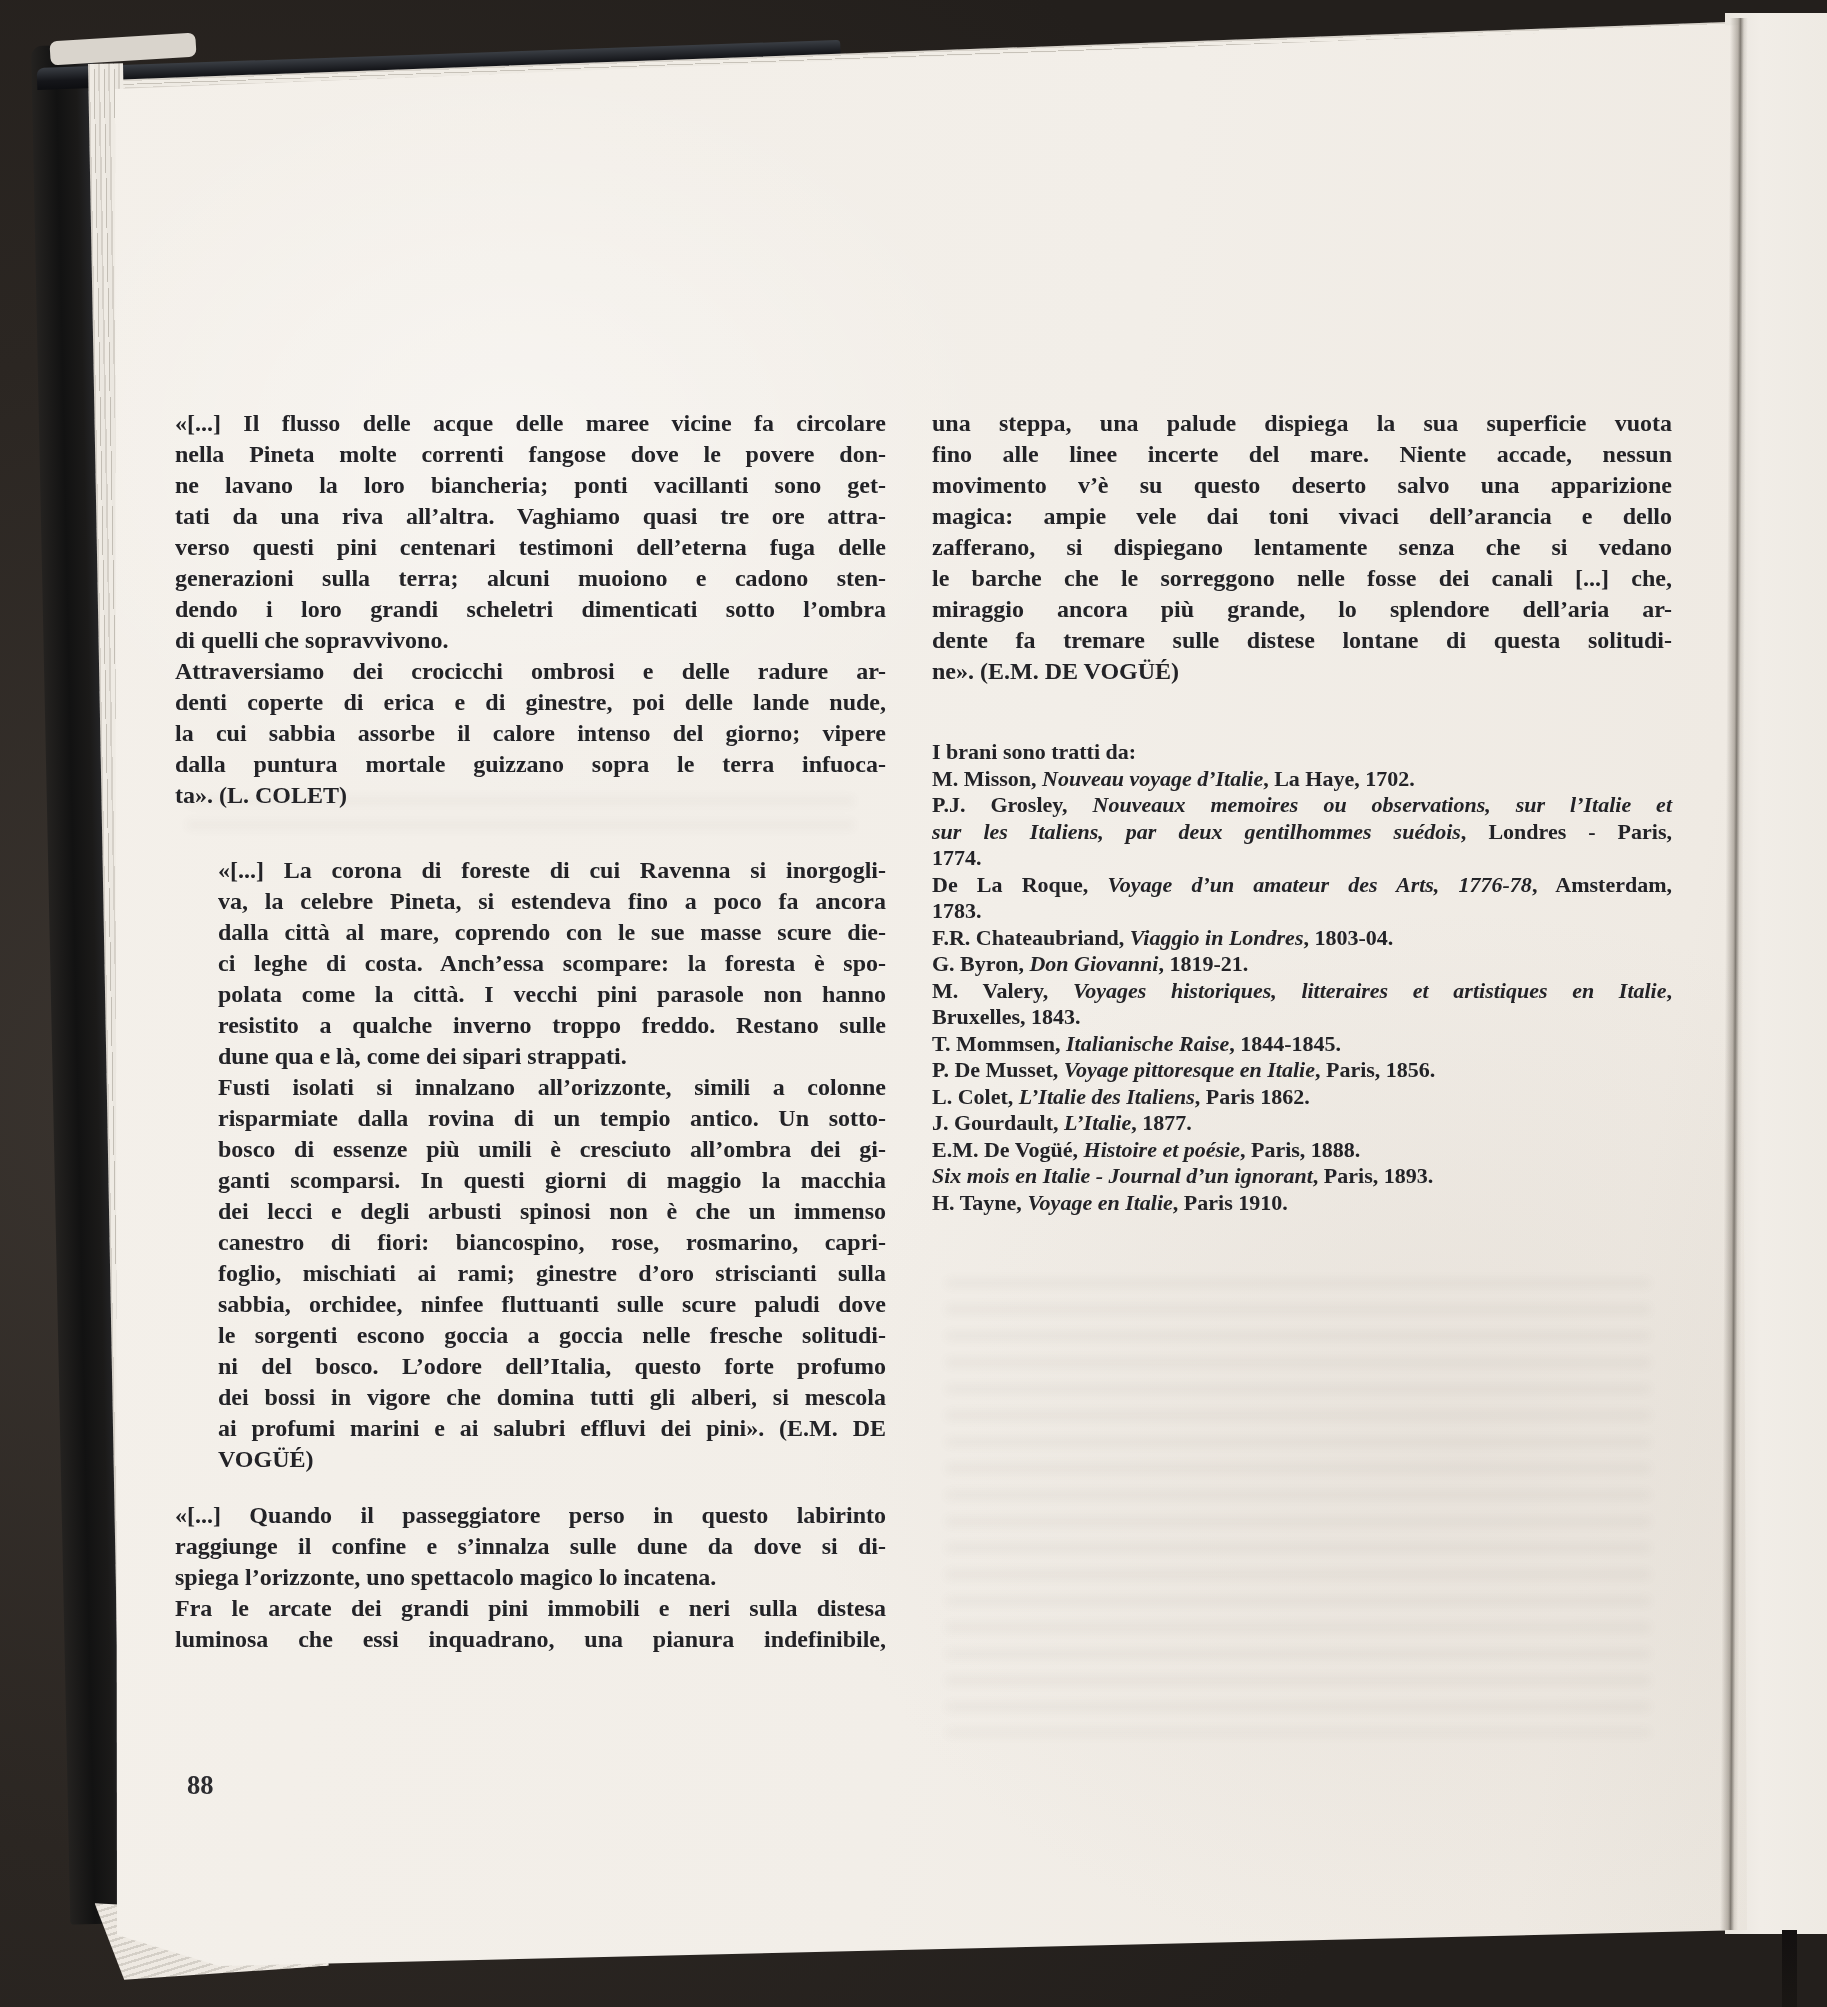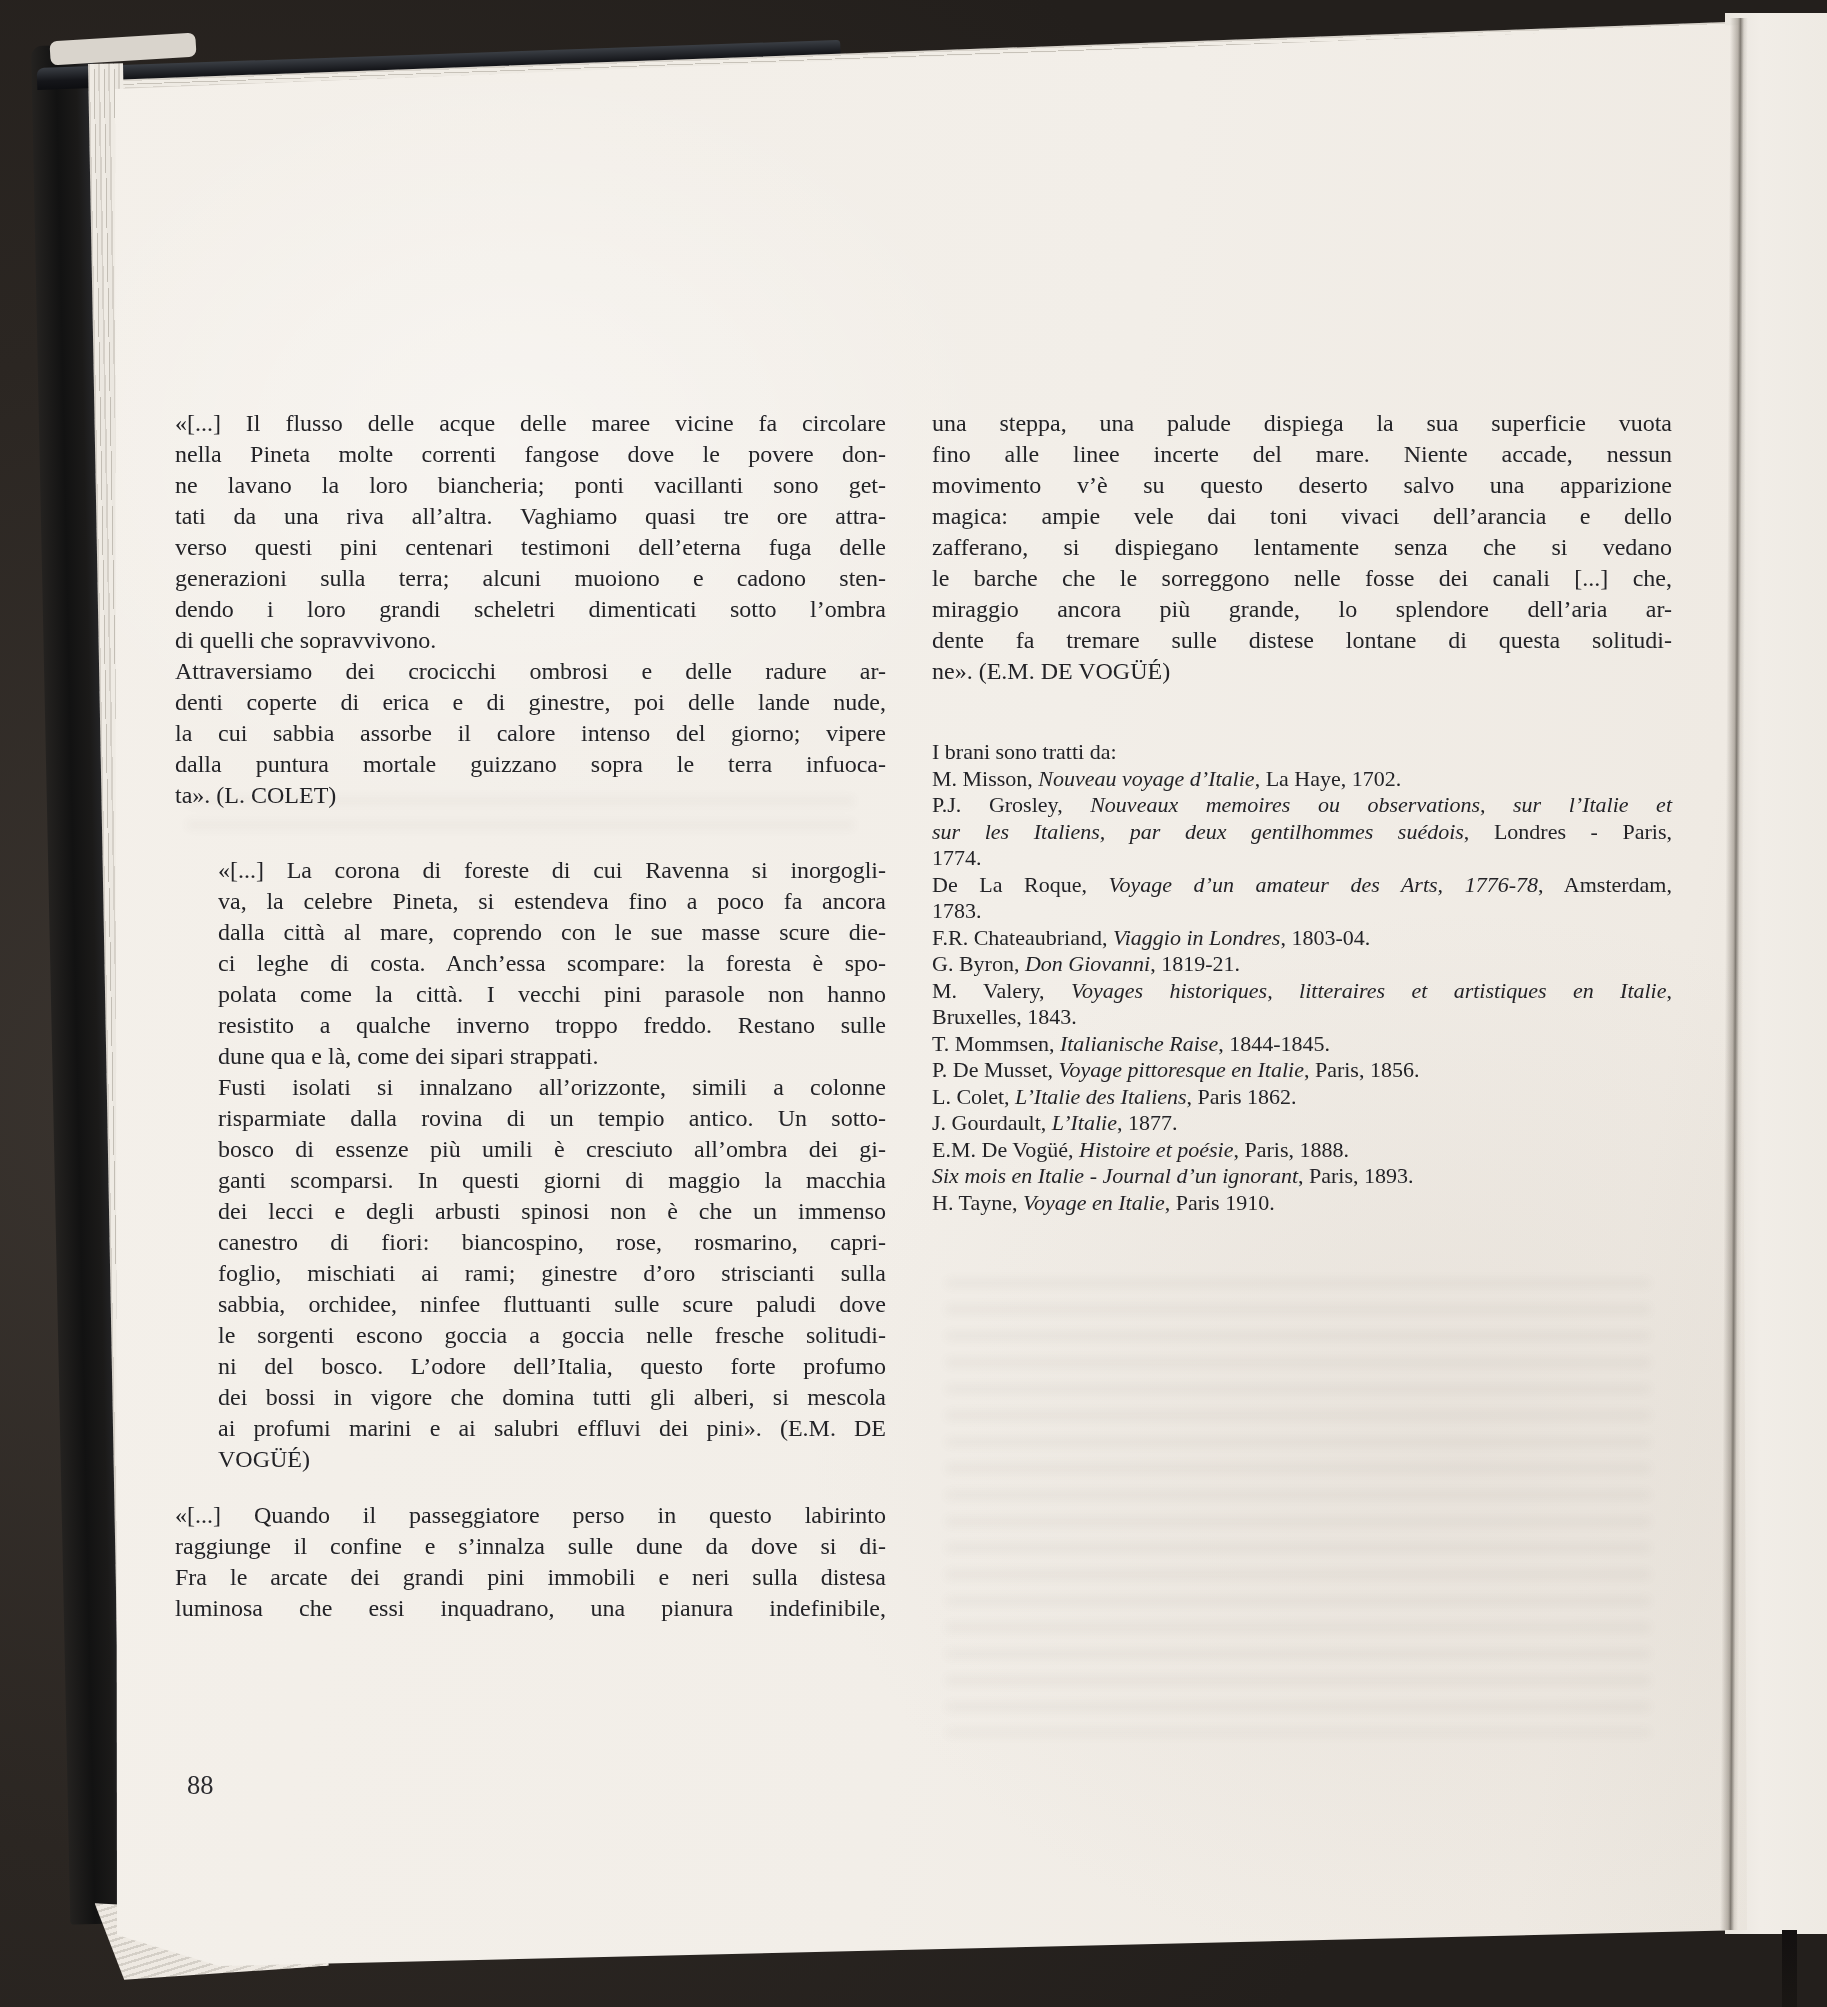--- a/index.html
+++ b/index.html
@@ -44,21 +44,21 @@
     background:linear-gradient(180deg,#131010,#1a1714);}
 
   
   .ghost{position:absolute;opacity:0.10;filter:blur(4.6px);}
   .g1{left:946px;top:1279px;width:704px;height:457px;
     background:repeating-linear-gradient(180deg,rgba(96,84,74,0.55) 0 8.2px,rgba(96,84,74,0) 8.2px 26.5px);}
   .g2{left:187px;top:797px;width:667px;height:46px;
     background:repeating-linear-gradient(180deg,rgba(96,84,74,0.5) 0 8.2px,rgba(96,84,74,0) 8.2px 24px);}
 
   
-  .content{position:absolute;left:0;top:0;width:1827px;height:2007px;color:#232327;}
+  .content{position:absolute;left:0;top:0;width:1827px;height:2007px;color:#232327;font-weight:bold;}
   .col{position:absolute;}
   .col-left{left:175px;top:408px;width:711px;}
   .col-right{left:932px;top:408px;width:740px;}
   .qpar{font-size:24px;line-height:31px;}
   .mb48{margin-bottom:44px;}
   .mb27{margin-bottom:25px;margin-left:43px;}
   .tline{text-align:justify;text-align-last:justify;white-space:normal;hyphens:none;}
   .tline.short{text-align-last:left;}
   .sources{font-size:22px;line-height:26.5px;margin-top:52px;}
   .sources i{font-style:italic;}
@@ -116,20 +116,21 @@
           <div class="tline"><span>sabbia, orchidee, ninfee fluttuanti sulle scure paludi dove</span></div>
           <div class="tline"><span>le sorgenti escono goccia a goccia nelle fresche solitudi-</span></div>
           <div class="tline"><span>ni del bosco. L’odore dell’Italia, questo forte profumo</span></div>
           <div class="tline"><span>dei bossi in vigore che domina tutti gli alberi, si mescola</span></div>
           <div class="tline"><span>ai profumi marini e ai salubri effluvi dei pini». (E.M. DE</span></div>
           <div class="tline short"><span>VOGÜÉ)</span></div>
         </div>
       <div class="qpar">
           <div class="tline"><span>«[...] Quando il passeggiatore perso in questo labirinto</span></div>
           <div class="tline"><span>raggiunge il confine e s’innalza sulle dune da dove si di-</span></div>
+          <div class="tline short"><span>spiega l’orizzonte, uno spettacolo magico lo incatena.</span></div>
           <div class="tline"><span>Fra le arcate dei grandi pini immobili e neri sulla distesa</span></div>
           <div class="tline"><span>luminosa che essi inquadrano, una pianura indefinibile,</span></div>
         </div>
     </div>
     <div class="col col-right">
       <div class="qpar">
           <div class="tline"><span>una steppa, una palude dispiega la sua superficie vuota</span></div>
           <div class="tline"><span>fino alle linee incerte del mare. Niente accade, nessun</span></div>
           <div class="tline"><span>movimento v’è su questo deserto salvo una apparizione</span></div>
           <div class="tline"><span>magica: ampie vele dai toni vivaci dell’arancia e dello</span></div>

